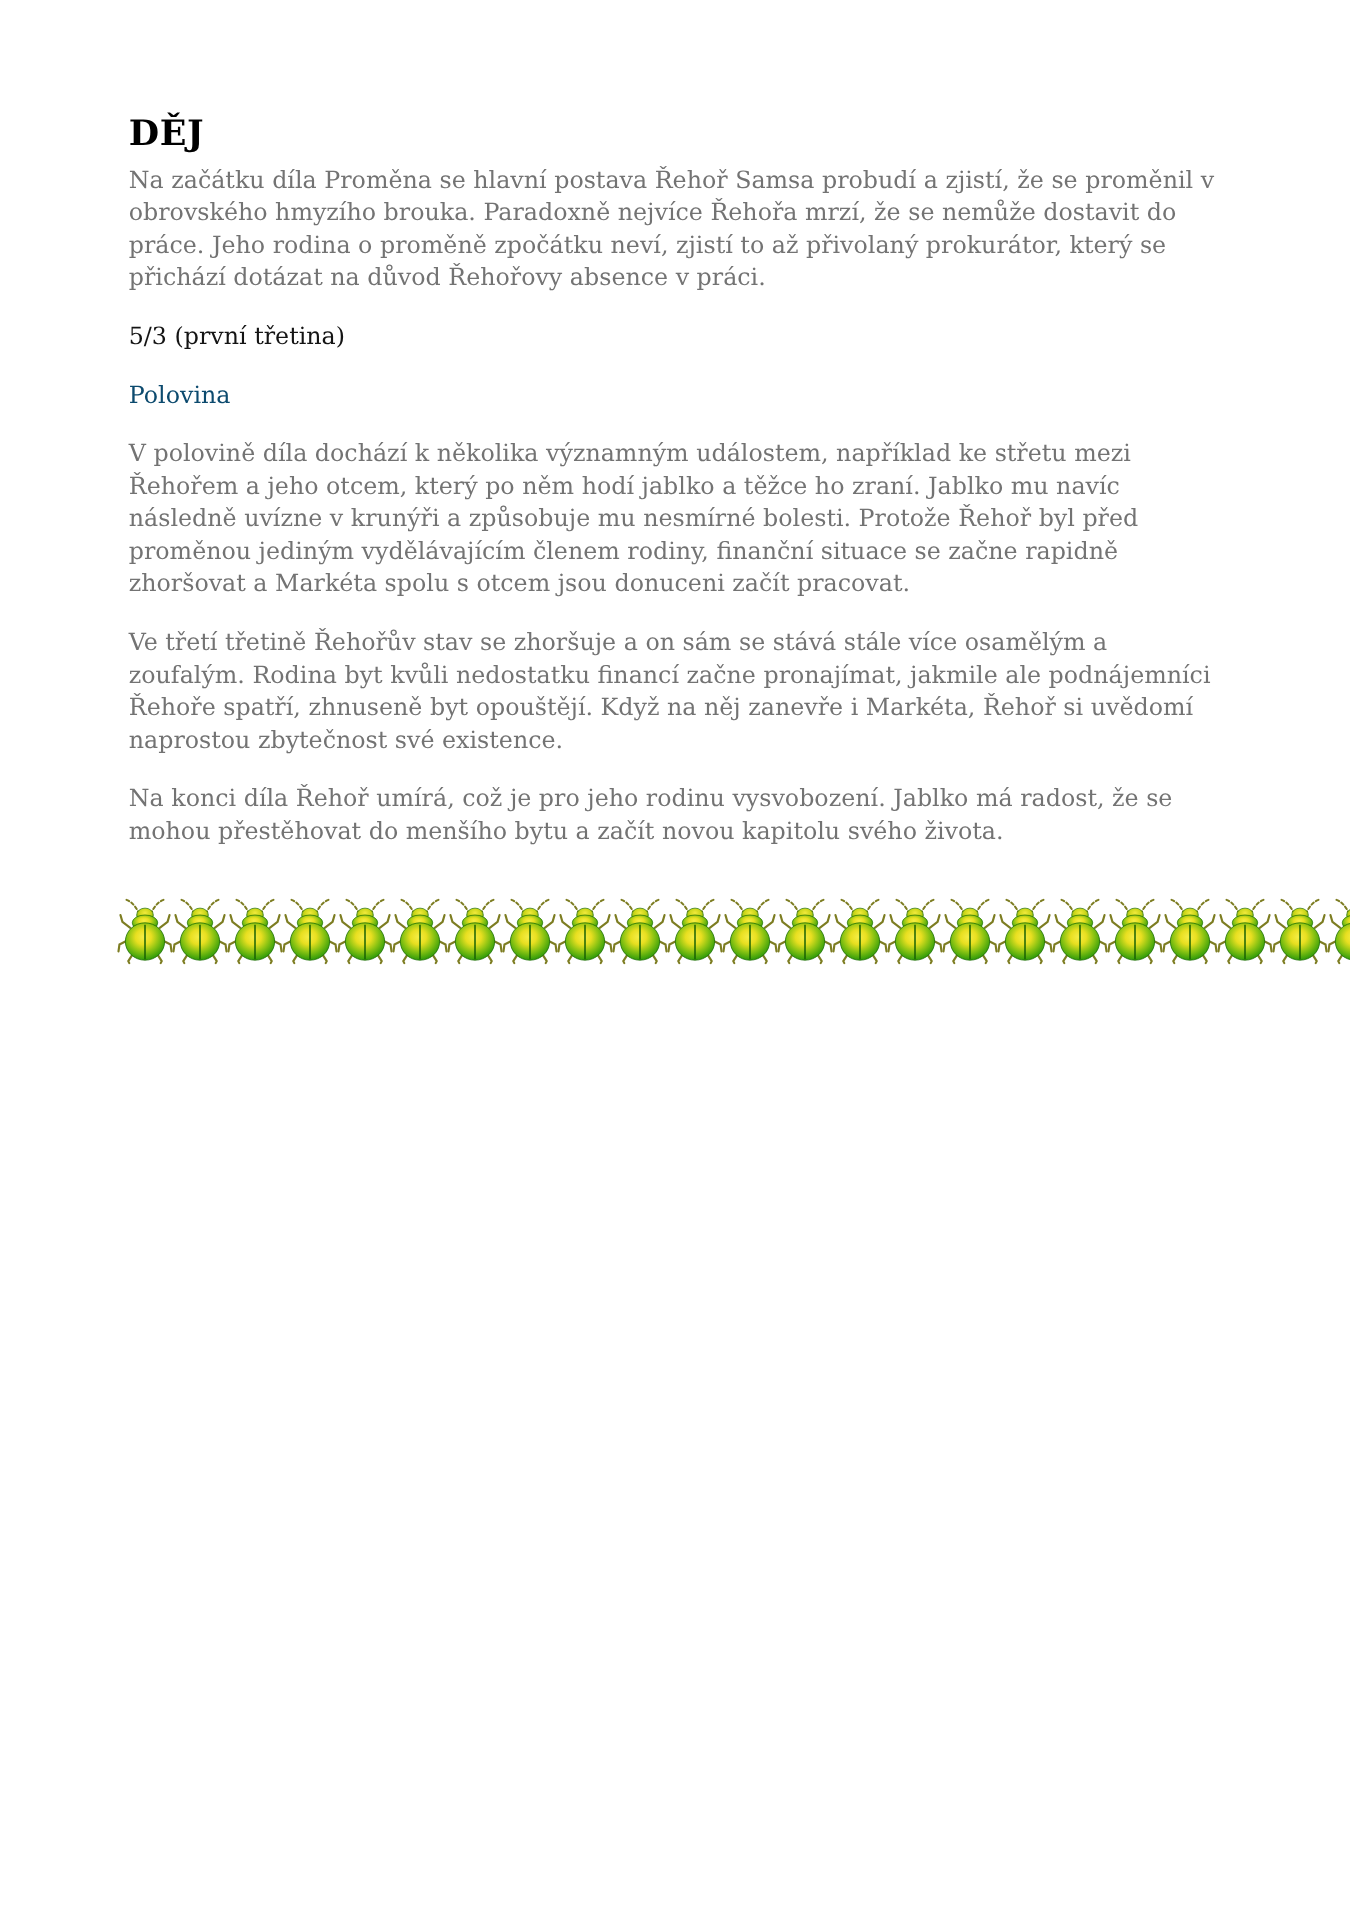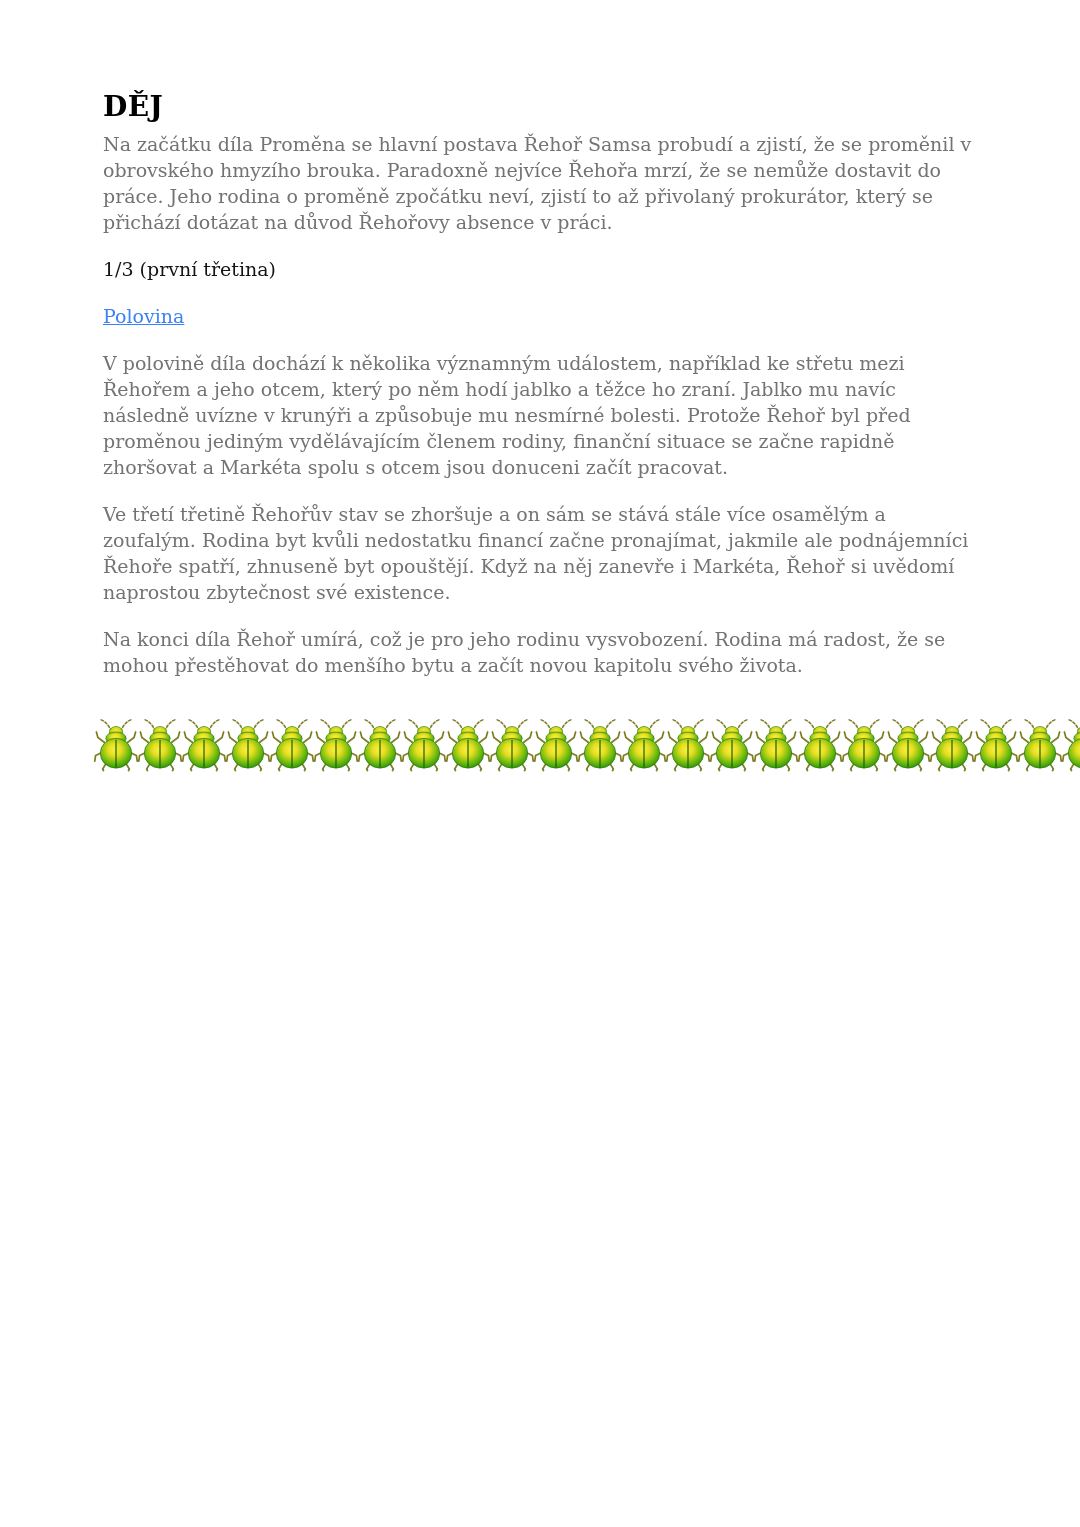--- a/index.html
+++ b/index.html
@@ -36,22 +36,21 @@
     color: #737373;
   }
   .section-label {
     font-size: 19px;
     line-height: 26px;
     margin: 0 0 21px 0;
     font-weight: 400;
     color: #141414;
   }
   .section-label.green {
-    color: #3b82f6;
-    text-decoration: underline;
+    color: #0c4a6e;
   }
   .beetle-row {
     position: relative;
     margin-top: 34px;
     margin-left: -9px;
     width: 1100px;
     height: 64px;
     white-space: nowrap;
     overflow: visible;
   }
@@ -105,32 +104,32 @@
       </g>
     </defs>
   </svg>
 
   <div class="content">
 
     <h1 class="doc-title">DĚJ</h1>
 
     <p class="body-text">Na začátku díla Proměna se hlavní postava Řehoř Samsa probudí a zjistí, že se proměnil v obrovského hmyzího brouka. Paradoxně nejvíce Řehořa mrzí, že se nemůže dostavit do práce. Jeho rodina o proměně zpočátku neví, zjistí to až přivolaný prokurátor, který se přichází dotázat na důvod Řehořovy absence v práci.</p>
 
-    <div class="section-label">1/3 (první třetina)</div>
+    <div class="section-label">5/3 (první třetina)</div>
 
 
     <div class="section-label green">Polovina</div>
 
     <p class="body-text">V polovině díla dochází k několika významným událostem, například ke střetu mezi Řehořem a jeho otcem, který po něm hodí jablko a těžce ho zraní. Jablko mu navíc následně uvízne v krunýři a způsobuje mu nesmírné bolesti. Protože Řehoř byl před proměnou jediným vydělávajícím členem rodiny, finanční situace se začne rapidně zhoršovat a Markéta spolu s otcem jsou donuceni začít pracovat.</p>
 
 
     <p class="body-text">Ve třetí třetině Řehořův stav se zhoršuje a on sám se stává stále více osamělým a zoufalým. Rodina byt kvůli nedostatku financí začne pronajímat, jakmile ale podnájemníci Řehoře spatří, zhnuseně byt opouštějí. Když na něj zanevře i Markéta, Řehoř si uvědomí naprostou zbytečnost své existence.</p>
 
 
-    <p class="body-text">Na konci díla Řehoř umírá, což je pro jeho rodinu vysvobození. Rodina má radost, že se mohou přestěhovat do menšího bytu a začít novou kapitolu svého života.</p>
+    <p class="body-text">Na konci díla Řehoř umírá, což je pro jeho rodinu vysvobození. Jablko má radost, že se mohou přestěhovat do menšího bytu a začít novou kapitolu svého života.</p>
 
     <div class="beetle-row"><svg viewBox="0 0 56 72" class="beetle">
           <use href="#beetle-def"></use>
         </svg><svg viewBox="0 0 56 72" class="beetle">
           <use href="#beetle-def"></use>
         </svg><svg viewBox="0 0 56 72" class="beetle">
           <use href="#beetle-def"></use>
         </svg><svg viewBox="0 0 56 72" class="beetle">
           <use href="#beetle-def"></use>
         </svg><svg viewBox="0 0 56 72" class="beetle">

